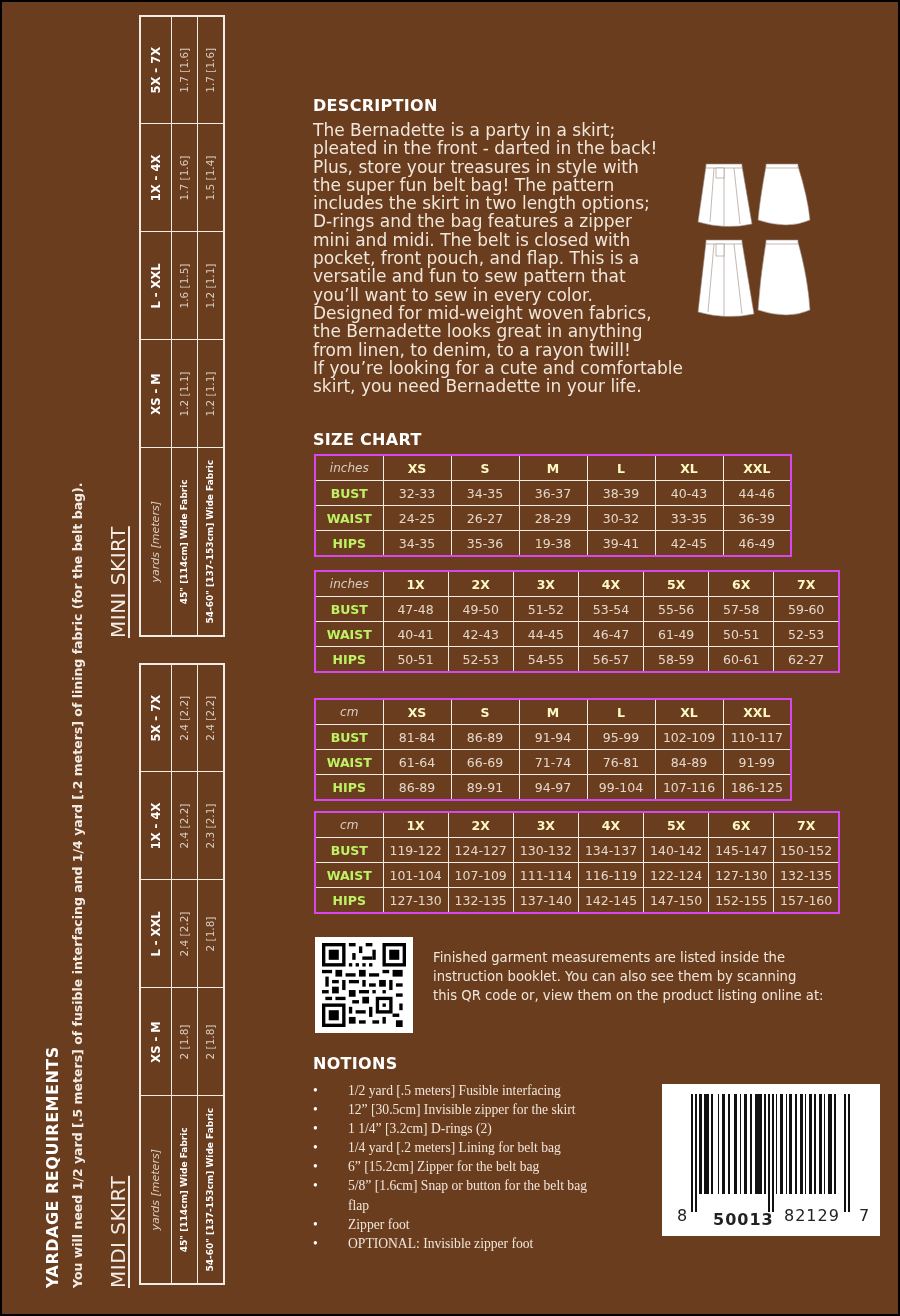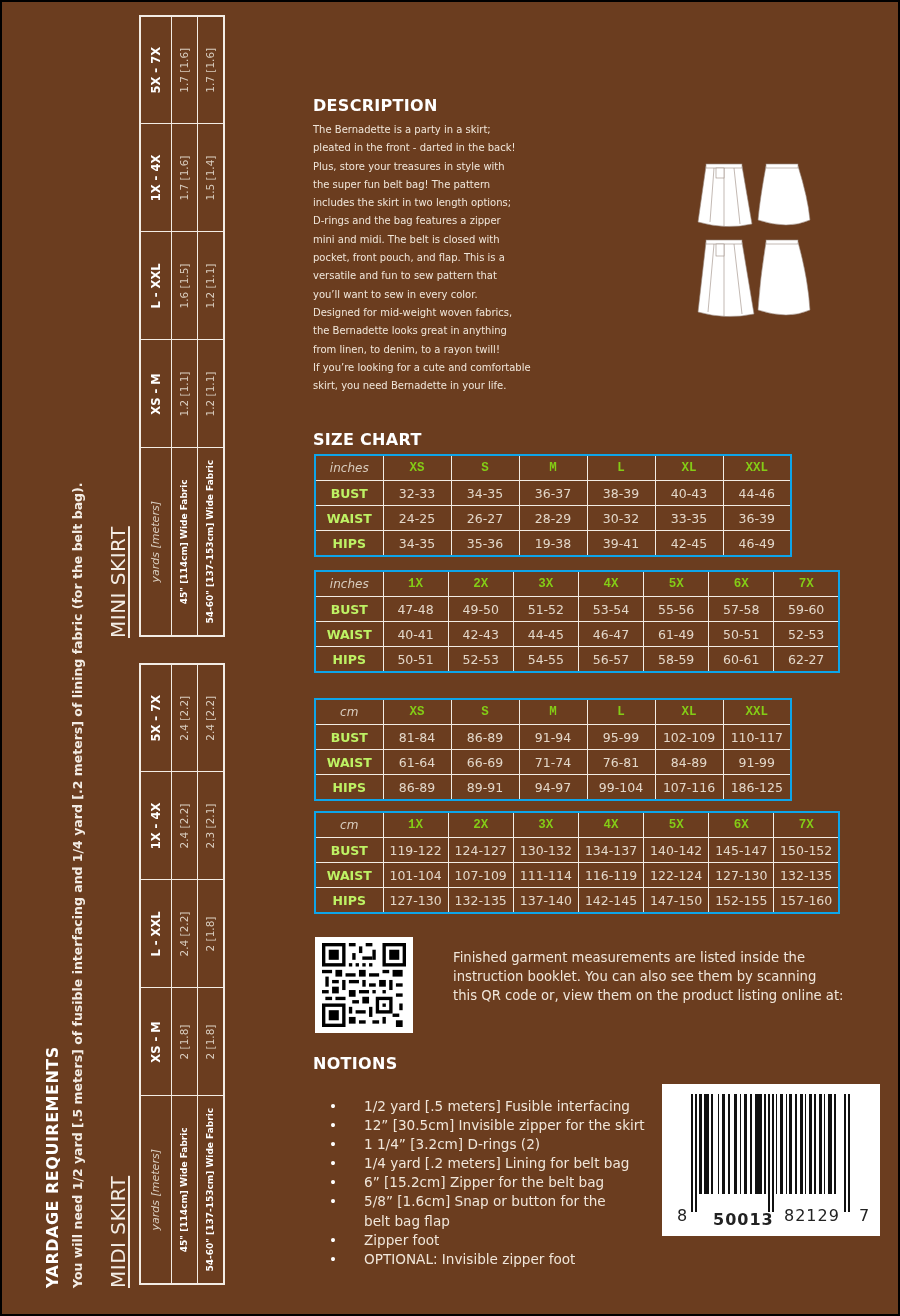--- a/index.html
+++ b/index.html
@@ -17,34 +17,34 @@
   
   .ytable-wrap { position:absolute; width:620px; height:86px; transform:rotate(-90deg); transform-origin:50% 50%; }
   table.ytable { border-collapse:collapse; width:620px; height:86px; table-layout:fixed; border:2px solid #f3ece4; }
   table.ytable td { border:1.5px solid #f3ece4; text-align:center; font-size:10.5px; padding:0; color:#d9cdbf; }
   table.ytable td.hd { font-weight:bold; color:#fff; font-size:11.5px; }
   table.ytable td.lab { font-size:9px; font-weight:bold; color:#fff; white-space:nowrap; }
   table.ytable td.lab.it { font-style:italic; font-weight:normal; font-size:11px; color:#d9cdbf; }
 
   
   .h2 { font-weight:bold; font-size:16px; color:#fff; letter-spacing:0.3px; }
-  .desc { font-size:10px; line-height:18.3px; color:#f0e6da; width:320px; }
+  .desc { font-size:17px; line-height:18.3px; color:#f0e6da; width:320px; }
   .desc span { display:block; white-space:nowrap; }
 
-  table.sc { border-collapse:collapse; position:absolute; table-layout:fixed; border:2px solid #0ea5e9; }
+  table.sc { border-collapse:collapse; position:absolute; table-layout:fixed; border:2px solid #d946ef; }
   table.sc td { border:1.5px solid #f3ece4; text-align:center; font-size:12.5px; color:#e3d7c9; padding:0; height:24px; }
-  table.sc td.hd { font-weight:bold; color:#84cc16;font-family:Liberation Mono, monospace; }
+  table.sc td.hd { font-weight:bold; color:#fef9c3; }
   table.sc td.unit { font-style:italic; font-size:12px; color:#d9cdbf; }
   table.sc td.rl { font-weight:bold; color:#bef264; font-size:12.5px; }
 
   .qr { position:absolute; left:313px; top:935px; width:98px; height:96px; background:#fff; }
-  .qr-note { font-size:13.2px; line-height:19px; color:#f0e6da;margin-left:20px; }
+  .qr-note { font-size:13.2px; line-height:19px; color:#f0e6da; }
   .qr-note span { display:block; white-space:nowrap; }
 
-  .notions { list-style:none; margin:16px; padding:0; font-size:13.6px; line-height:19.1px; color:#f0e6da; }
+  .notions { list-style:none; margin:0; padding:0; font-size:13.6px; line-height:19.1px; color:#f0e6da;font-family:Liberation Serif, serif; }
   .notions li { position:relative; padding-left:35px; width:300px; }
   .notions li::before { content:"•"; position:absolute; left:0; top:0; color:#fff; }
 
   .barcode { position:absolute; left:660px; top:1082px; width:218px; height:152px; background:#fff; }
   .bc-digits { position:absolute; font-family:"DejaVu Sans", sans-serif; font-size:16px; color:#222; }
 
   .illu { position:absolute; }
 </style>
 </head>
 <body>

